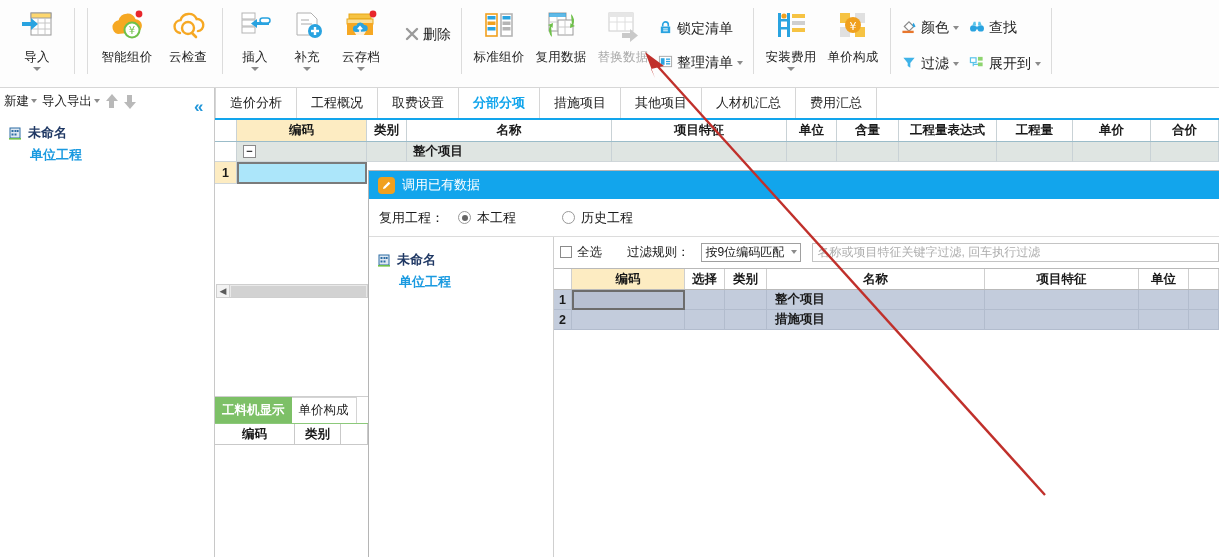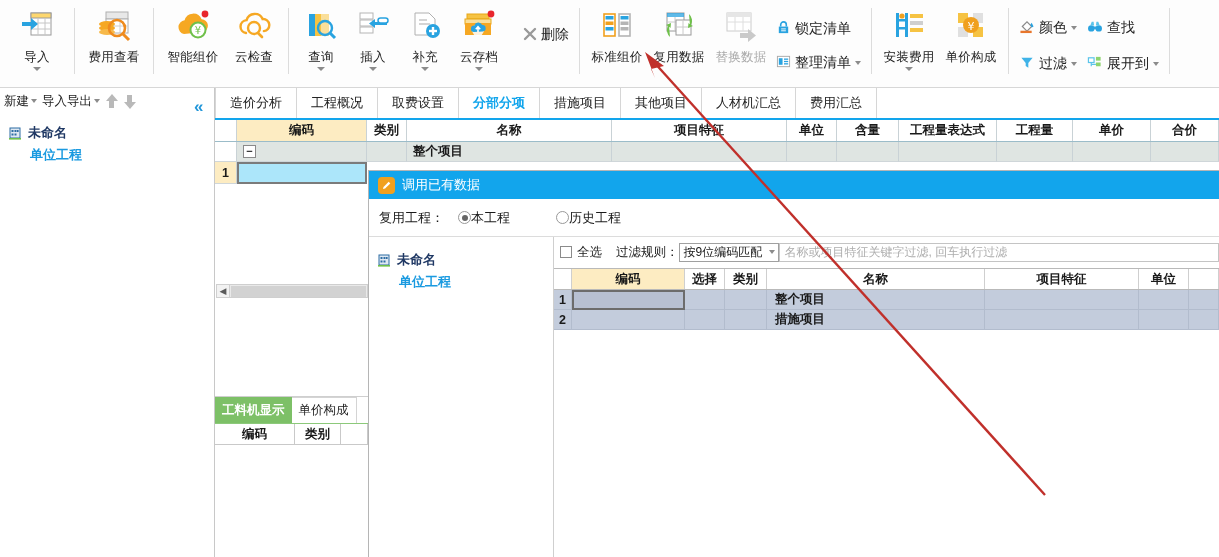--- a/index.html
+++ b/index.html
@@ -111,27 +111,27 @@
 
   
   .dialog { position:absolute; left:368px; top:170px; width:851px; height:387px; background:#fff; border:1px solid #b5b5b5; border-right:none; border-bottom:none; }
   .dlg-title { height:28px; background:#12a5ec; display:flex; align-items:center; gap:7px; padding-left:9px; color:#fff; font-size:13px; }
   .dlg-ic { width:17px;height:17px;border-radius:4px;background:#f0a01e;display:flex;align-items:center;justify-content:center; }
   .dlg-ic svg { display:block; }
 
   .dlg-opts { height:38px; display:flex; align-items:center; padding-left:10px; gap:10px; font-size:13px; border-bottom:1px solid #dcdcdc; }
   .radio { width:13px;height:13px;border-radius:50%;border:1px solid #999;background:#fff;display:inline-flex;align-items:center;justify-content:center; }
   .radio.on::after { content:""; width:6px;height:6px;border-radius:50%;background:#666; }
-  .ropt { display:flex; align-items:center; }
+  .ropt { display:flex; align-items:center; gap:6px; }
 
   .dlg-body { display:flex; height:320px; }
   .dlg-left { width:197px; border-right:1px solid #cfcfcf; padding-top:12px; }
   .dlg-right { flex:1; padding:0; position:relative; }
 
-  .filterbar { display:flex; align-items:center; height:26px; padding:4px 0 0 4px; gap:0; font-size:12.5px; }
+  .filterbar { display:flex; align-items:center; height:26px; padding:4px 0 0 4px; gap:11px; font-size:12.5px; }
   .chk { width:12px;height:12px;border:1px solid #8b8b8b;background:#fff;display:inline-block; }
   .selectbox { width:100px; height:19px; border:1px solid #a0a0a0; background:#fff; display:flex; align-items:center; justify-content:space-between; padding:0 3px 0 4px; font-size:12px; }
   .txtfield { flex:1; height:19px; border:1px solid #c4c4c4; background:#fff; display:flex; align-items:center; padding-left:5px; font-size:12px; color:#adadad; margin-right:0; }
 
   .dtable { margin-top:5px; }
   .dthead { display:flex; height:22px; border-top:1px solid #b9b9b9; border-bottom:1px solid #b9b9b9; }
   .dthead .gcell { background:#fff; border-right:1px solid #cfcfcf; }
   .dthead .gcell.code { background:#fdecc2; }
   .dthead .gcell.idx { width:18px; }
   .dtrow { display:flex; height:20px; background:#c3ccdc; }
@@ -166,37 +166,20 @@
             <path d="M2 13 h9 v-4 l7 6 -7 6 v-4 h-9 z" fill="#29a3e0"></path>
           </svg>
         </div>
         <div class="lb">导入</div>
         <div class="caret"></div>
       </div>
     </div>
     <div class="rsep"></div>
 
     <div class="rgroup">
-      <div class="btn-big" style="width:66px">
-        <div class="ic">
-          <svg width="36" height="34" viewBox="0 0 36 34">
-            <rect x="10" y="3" width="22" height="7" fill="#e8e8e8" stroke="#b0b0b0"></rect>
-            <rect x="10" y="10" width="22" height="14" fill="#fff" stroke="#b0b0b0"></rect>
-            <line x1="10" y1="17" x2="32" y2="17" stroke="#cecece"></line>
-            <line x1="17" y1="10" x2="17" y2="24" stroke="#cecece"></line>
-            <line x1="24" y1="10" x2="24" y2="24" stroke="#cecece"></line>
-            <ellipse cx="11" cy="15" rx="8" ry="3" fill="#f6a823"></ellipse>
-            <ellipse cx="11" cy="19" rx="8" ry="3" fill="#f6a823"></ellipse>
-            <ellipse cx="11" cy="23" rx="8" ry="3" fill="#f7b94a"></ellipse>
-            <circle cx="21" cy="19" r="8" fill="none" stroke="#ef8b1e" stroke-width="2.6"></circle>
-            <line x1="27" y1="25" x2="33" y2="31" stroke="#ef8b1e" stroke-width="3"></line>
-          </svg>
-        </div>
-        <div class="lb">费用查看</div>
-      </div>
     </div>
     <div class="rsep"></div>
 
     <div class="rgroup">
       <div class="btn-big" style="width:66px">
         <div class="ic">
           <svg width="36" height="34" viewBox="0 0 36 34">
             <path d="M9 25 a7 7 0 0 1 0.6 -13.8 a9 9 0 0 1 17 -1 a6.5 6.5 0 0 1 1.4 12.8 z" fill="#f6a823"></path>
             <circle cx="23" cy="21" r="7.5" fill="#fff" stroke="#6fc04a" stroke-width="2"></circle>
             <text x="23" y="25" font-size="10" fill="#6fc04a" text-anchor="middle" font-family="DejaVu Sans">¥</text>
@@ -212,33 +195,20 @@
             <circle cx="18" cy="19" r="6" fill="none" stroke="#f6a823" stroke-width="2.4"></circle>
             <line x1="22" y1="24" x2="26" y2="28" stroke="#f6a823" stroke-width="2.6" stroke-linecap="round"></line>
           </svg>
         </div>
         <div class="lb">云检查</div>
       </div>
     </div>
     <div class="rsep"></div>
 
     <div class="rgroup">
-      <div class="btn-big" style="width:48px">
-        <div class="ic">
-          <svg width="34" height="34" viewBox="0 0 34 34">
-            <path d="M5 5 h6 v22 h-6 z" fill="#29a3e0"></path>
-            <path d="M11 5 h6 v22 h-6 z" fill="#f6c343"></path>
-            <path d="M17 5 h8 v22 h-8 z" fill="#fadf9a"></path>
-            <circle cx="21" cy="19" r="7" fill="none" stroke="#29a3e0" stroke-width="2.4"></circle>
-            <line x1="26" y1="24" x2="31" y2="29" stroke="#29a3e0" stroke-width="3"></line>
-          </svg>
-        </div>
-        <div class="lb">查询</div>
-        <div class="caret"></div>
-      </div>
       <div class="btn-big" style="width:48px">
         <div class="ic">
           <svg width="34" height="34" viewBox="0 0 34 34">
             <rect x="4" y="4" width="13" height="6" fill="#fff" stroke="#b5b5b5"></rect>
             <rect x="4" y="11" width="13" height="6" fill="#fff" stroke="#b5b5b5"></rect>
             <rect x="4" y="18" width="13" height="6" fill="#fff" stroke="#b5b5b5"></rect>
             <path d="M31 13 h-12 v-3 l-6 4.5 6 4.5 v-3 h12 z" fill="#29a3e0"></path>
             <rect x="22" y="9" width="10" height="5" rx="2.5" fill="#fff" stroke="#29a3e0" stroke-width="1.5"></rect>
           </svg>
         </div>

